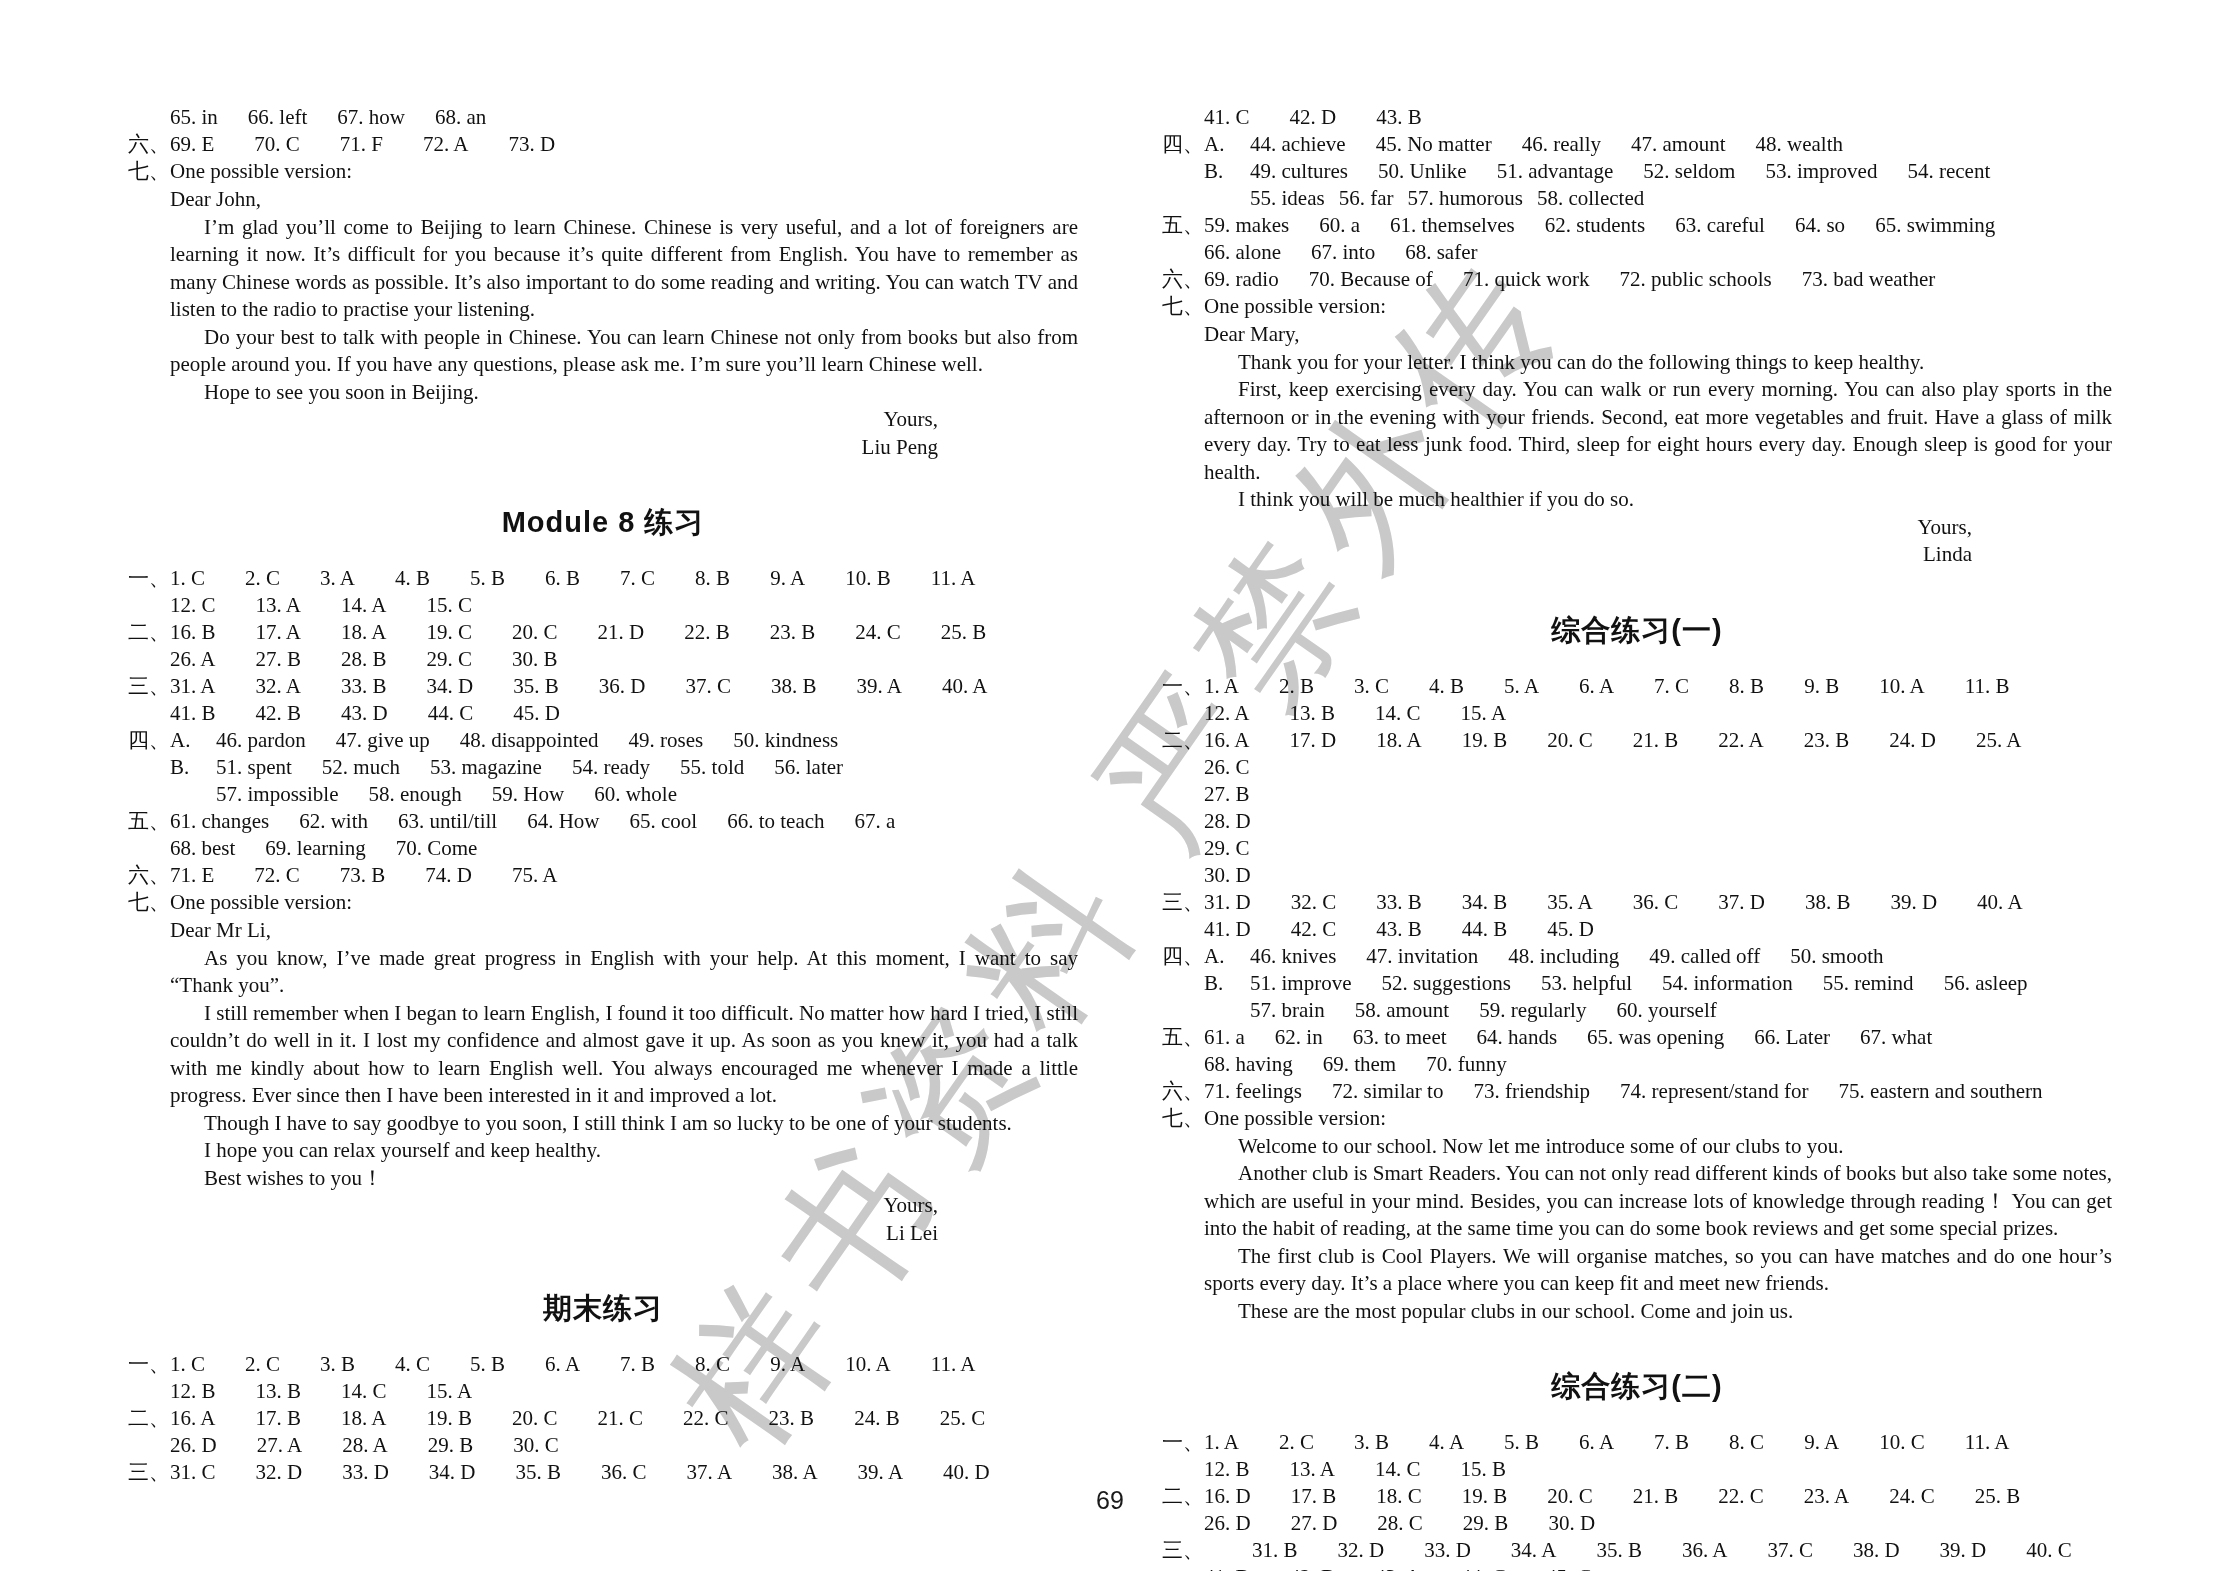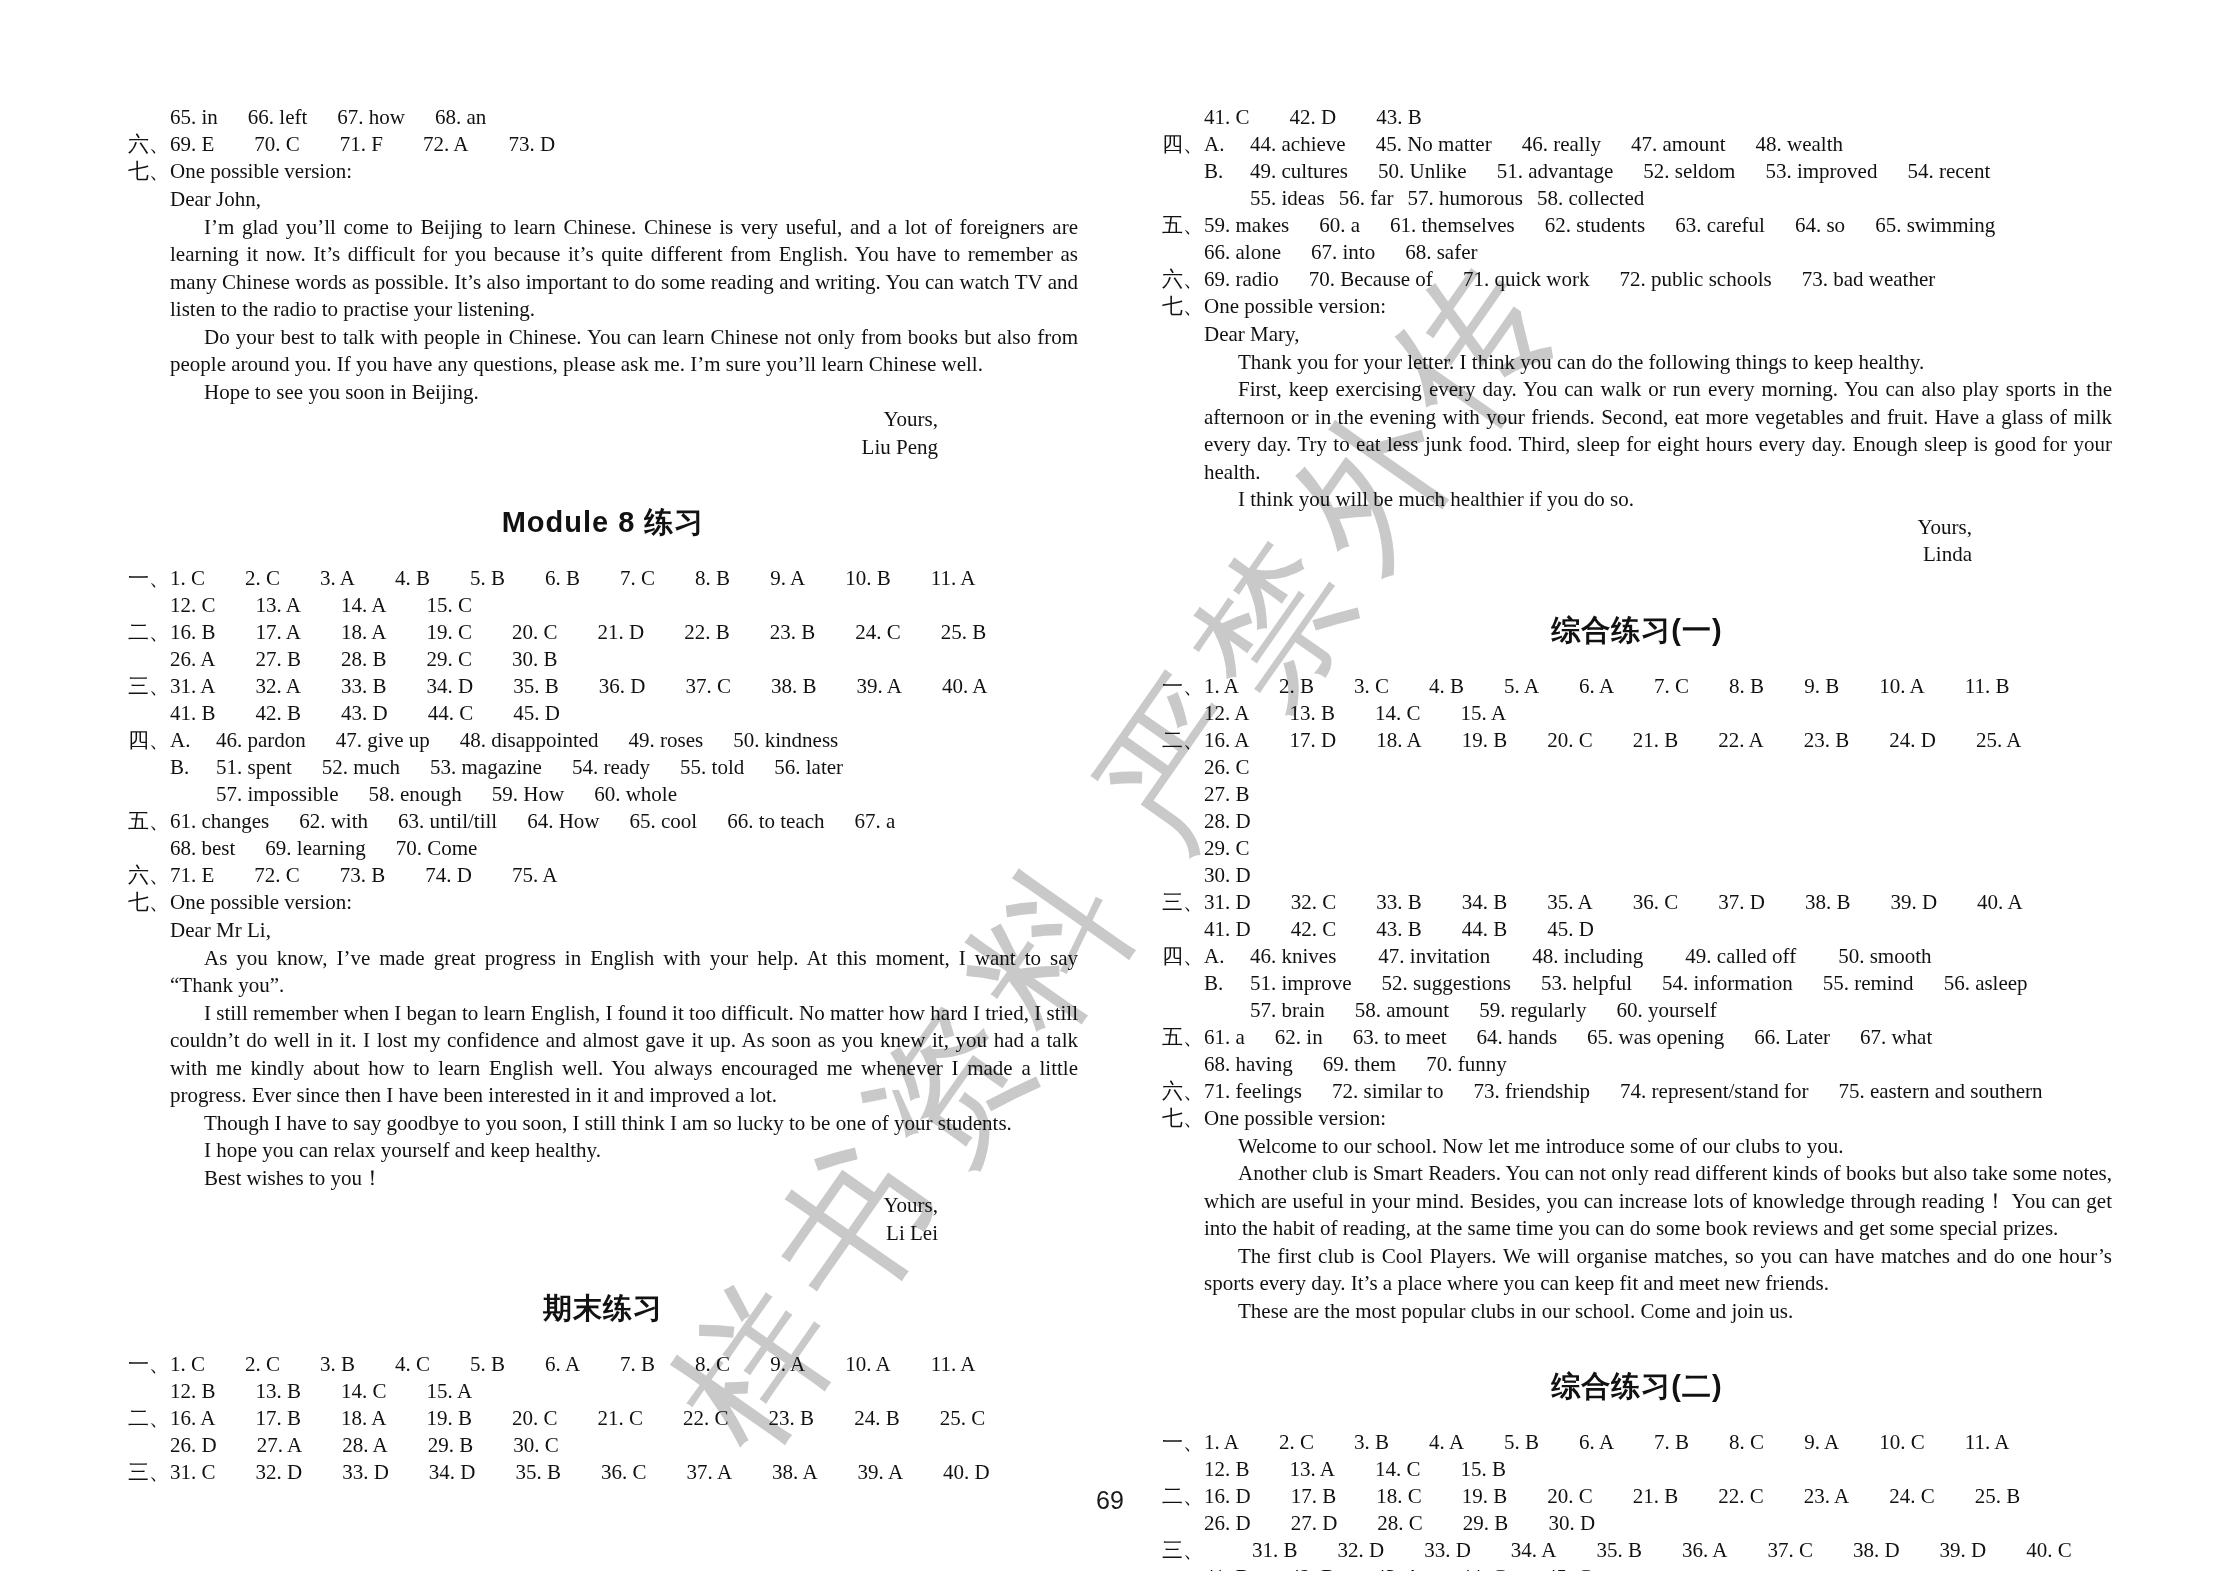--- a/index.html
+++ b/index.html
@@ -468,21 +468,21 @@
               <span class="answer-item">41. D</span>
               <span class="answer-item">42. C</span>
               <span class="answer-item">43. B</span>
               <span class="answer-item">44. B</span>
               <span class="answer-item">45. D</span>
             </div>
           </div>
           <div class="answer-row">
             <span class="marker">四、</span>
             <span class="sub-marker">A.</span>
-            <div class="row-items" style="column-gap: 42px;">
+            <div class="row-items" style="column-gap: 30px;">
               <span class="answer-item">46. knives</span>
               <span class="answer-item">47. invitation</span>
               <span class="answer-item">48. including</span>
               <span class="answer-item">49. called off</span>
               <span class="answer-item">50. smooth</span>
             </div>
           </div>
           <div class="answer-row">
             <span class="marker"></span>
             <span class="sub-marker">B.</span>

